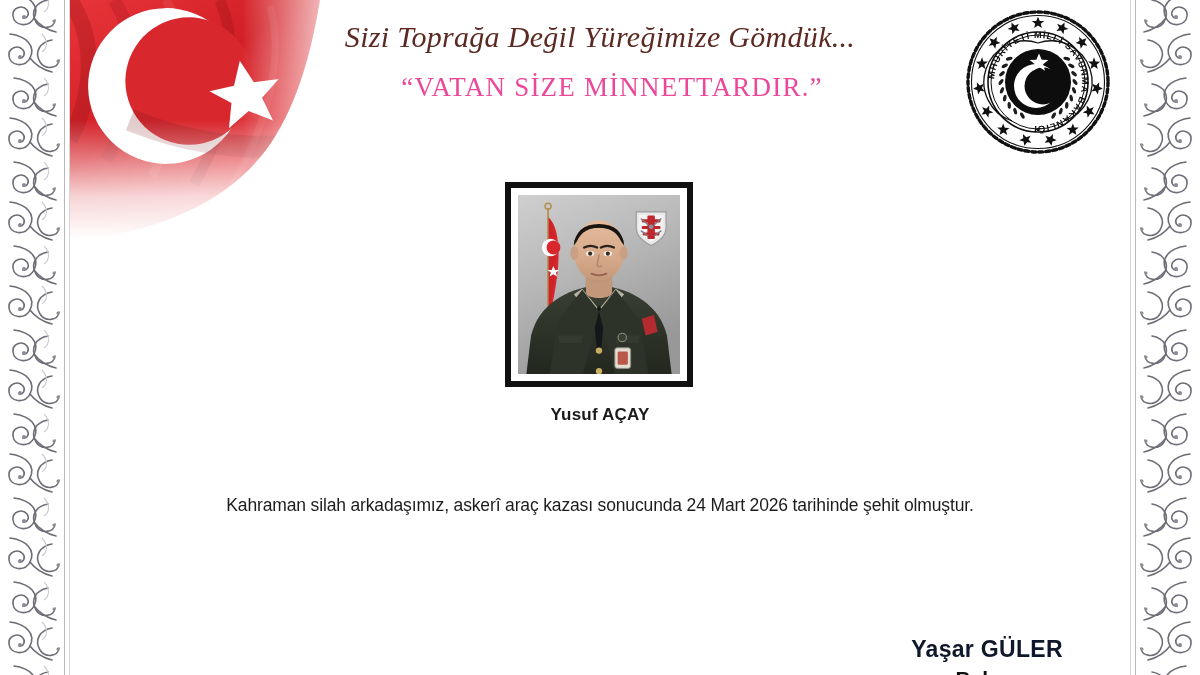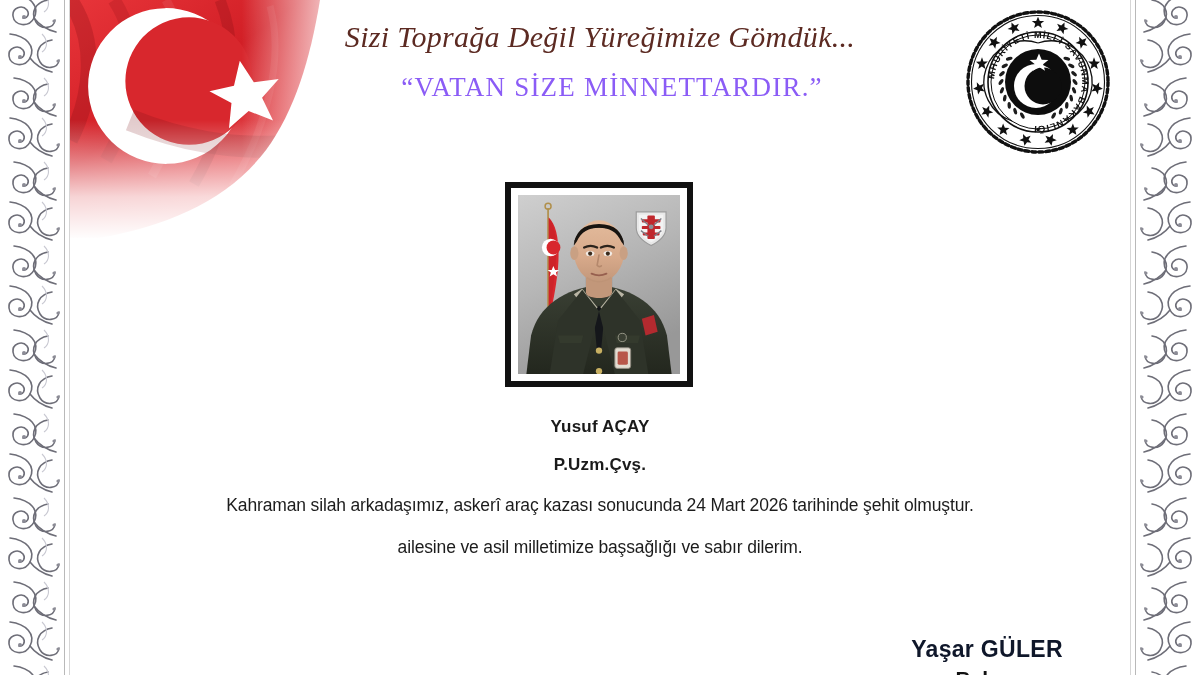--- a/index.html
+++ b/index.html
@@ -79,21 +79,21 @@
     letter-spacing: 0.3px;
     color: #5c2a22;
     line-height: 1.15;
     margin: 16px;
     text-shadow: 0 1px 0 rgba(255,255,255,.6);
   }
   .head-line2 {
     font-family: "Liberation Serif", serif;
     font-size: 27px;
     letter-spacing: 1.2px;
-    color: #8b5cf6;
+    color: #ec4899;
     line-height: 1.25;
     margin: 8px 0 0 0;
     padding-left: 24px;
   }
 
   
   .seal {
     position: absolute;
     right: 88px;
     top: 8px;
@@ -127,21 +127,21 @@
     left: 0;
     top: 402px;
     width: 1200px;
     text-align: center;
   }
   .name-line {
     font-size: 17px;
     font-weight: bold;
     color: #1a1a1a;
     line-height: 1.55;
-    margin: 12px;
+    margin: 0;
     letter-spacing: .2px;
   }
 
   
   .body-block {
     position: absolute;
     left: 110px;
     top: 478px;
     width: 980px;
     text-align: center;
@@ -821,26 +821,24 @@
           <circle cx="112" cy="152" r="4.4" fill="#3a3f33" stroke="#9a9a8a" stroke-width="1"></circle>
           <rect x="104" y="163" width="17" height="22" rx="2.5" fill="#e3ddd2" stroke="#8e8a80" stroke-width="1"></rect>
           <rect x="107" y="167" width="11" height="14" rx="1.5" fill="#b8574a"></rect>
         </g>
       </svg>
     </div>
   </div>
 
   <div class="name-block">
     <p class="name-line">Yusuf AÇAY</p>
-    <p class="name-line">P.Uzm.Çvş.</p>
   </div>
 
   <div class="body-block">
     <p class="body-line">Kahraman silah arkadaşımız, askerî araç kazası sonucunda 24 Mart 2026 tarihinde şehit olmuştur.</p>
-    <p class="body-line">ailesine ve asil milletimize başsağlığı ve sabır dilerim.</p>
   </div>
 
   <div class="sign-block">
     <p class="sign-name">Yaşar GÜLER</p>
     <p class="sign-title">Bakan</p>
   </div>
 
 </div>
 
 </body></html>

